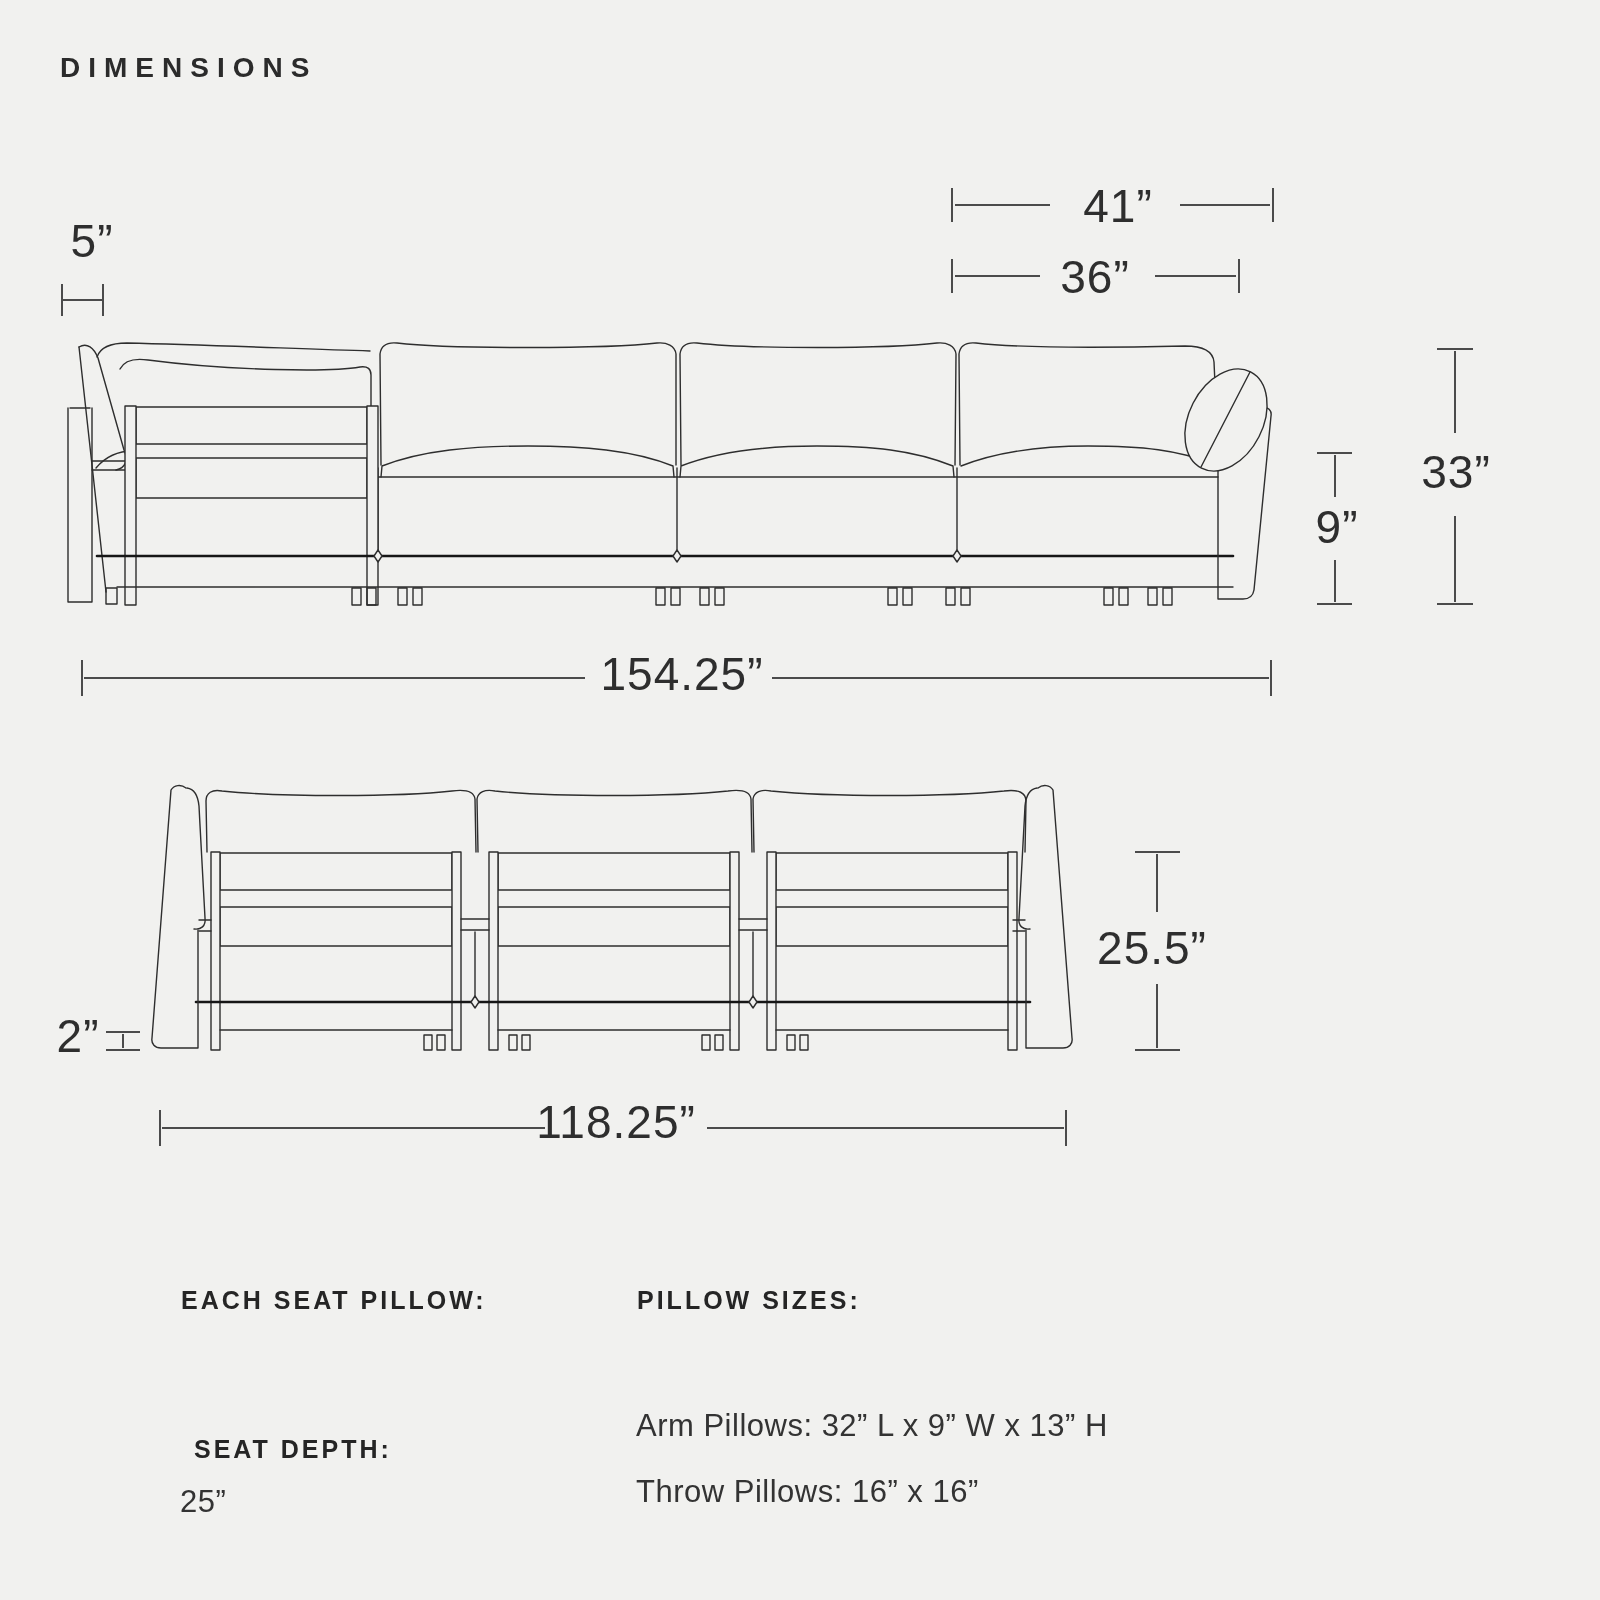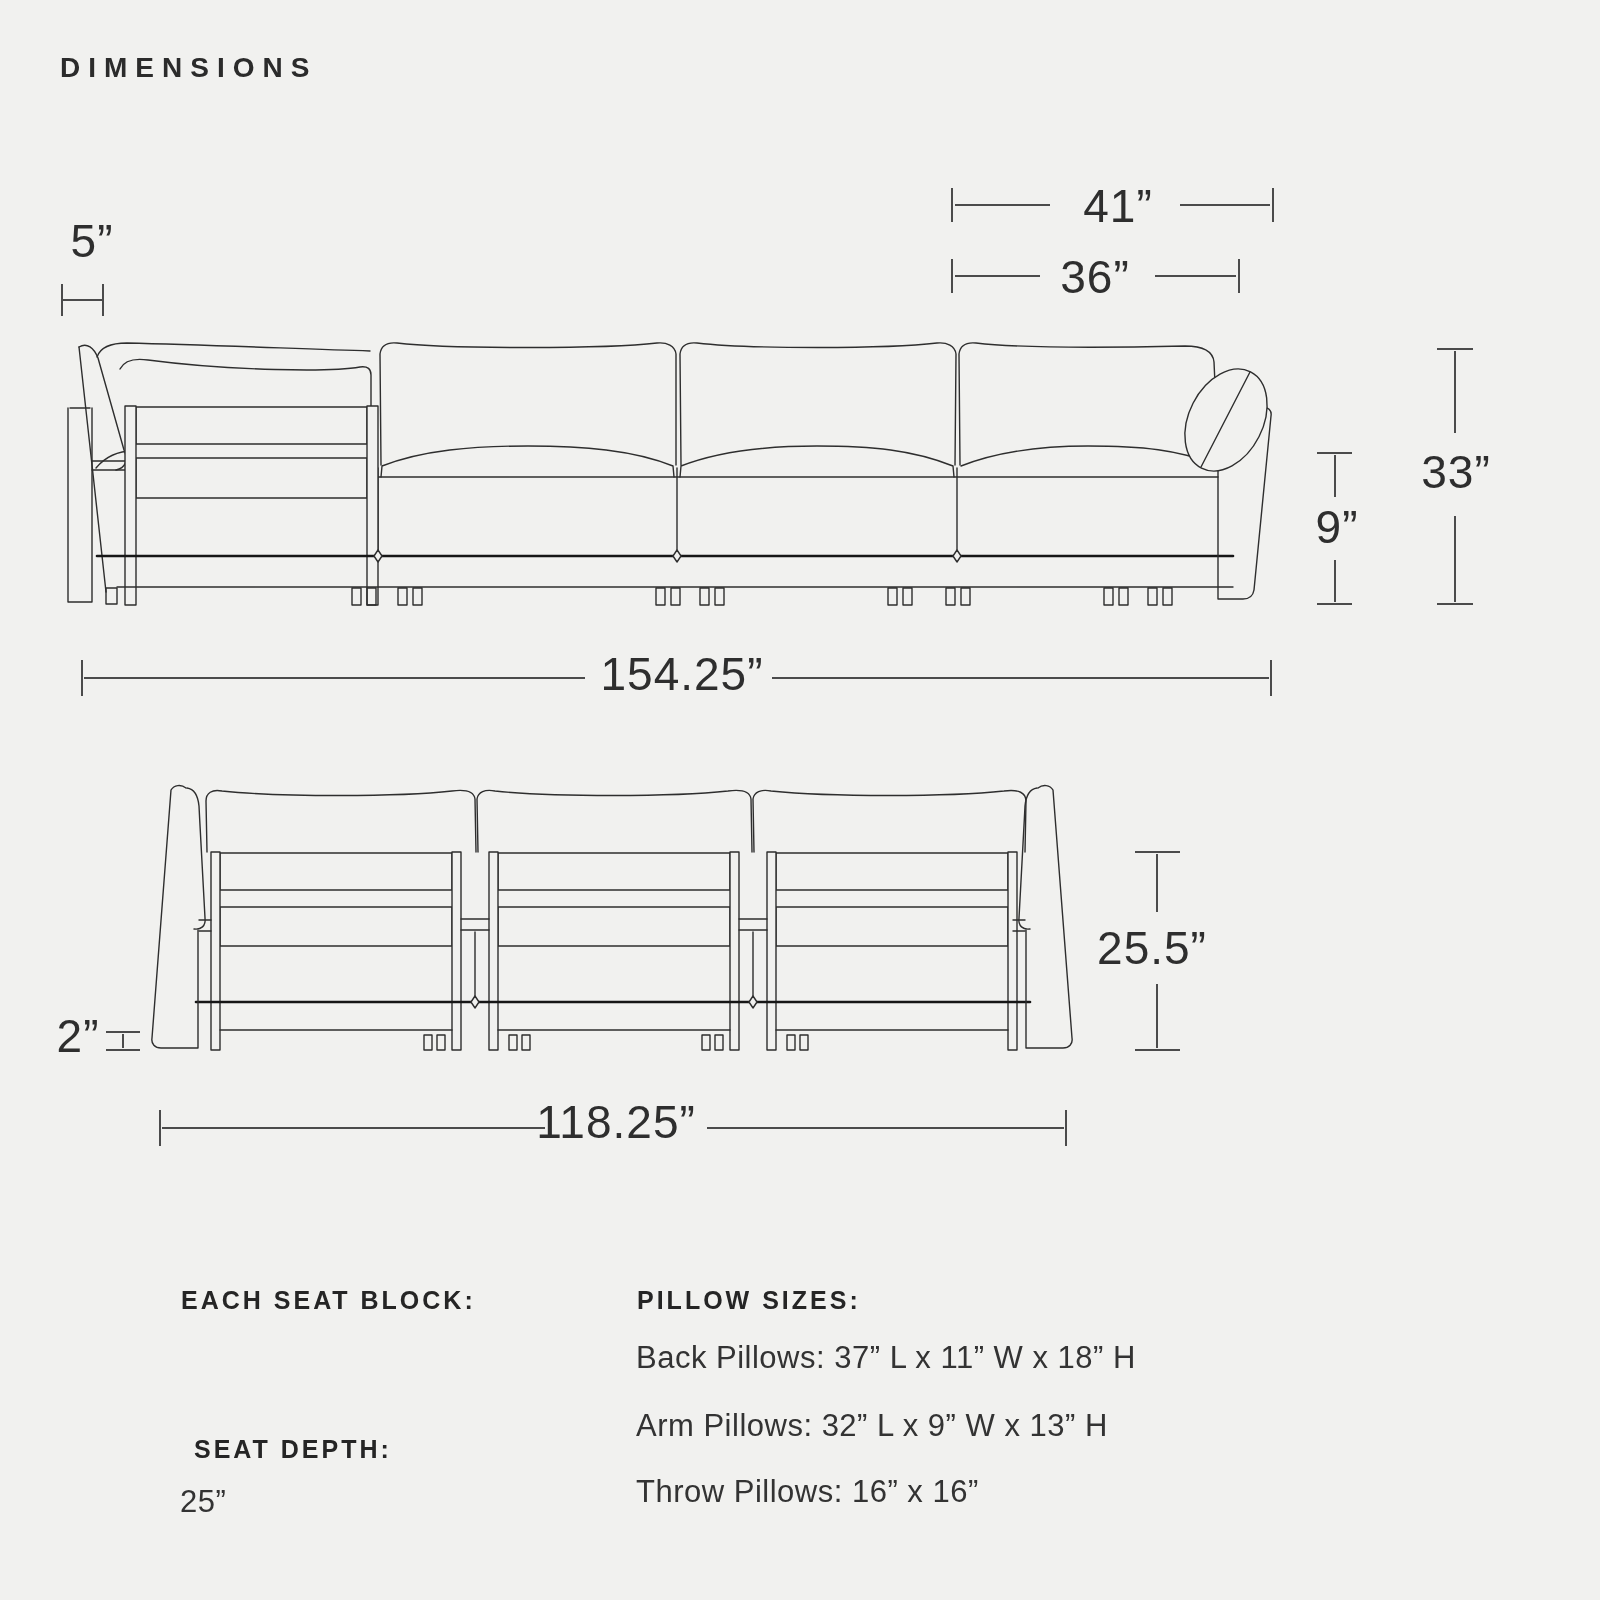--- a/index.html
+++ b/index.html
@@ -203,22 +203,21 @@
   <div class="dim" style="left:92px;top:241px;">5”</div>
   <div class="dim" style="left:1118px;top:206px;">41”</div>
   <div class="dim" style="left:1095px;top:277px;">36”</div>
   <div class="dim" style="left:1456px;top:472px;">33”</div>
   <div class="dim" style="left:1337px;top:527px;">9”</div>
   <div class="dim" style="left:682px;top:674px;">154.25”</div>
   <div class="dim" style="left:1152px;top:948px;">25.5”</div>
   <div class="dim" style="left:78px;top:1036px;">2”</div>
   <div class="dim" style="left:616px;top:1122px;text-align:right;">118.25”</div>
 
-  <div class="spec-h" style="left:181px;top:1286px;">EACH SEAT BLOCK:</div>
+  <div class="spec-h" style="left:181px;top:1286px;">EACH SEAT PILLOW:</div>
   <div class="spec-h" style="left:194px;top:1435px;">SEAT DEPTH:</div>
   <div class="spec-v" style="left:180px;top:1484px;">25”</div>
 
   <div class="spec-h" style="left:637px;top:1286px;">PILLOW SIZES:</div>
-  <div class="spec-v" style="left:636px;top:1340px;">Back Pillows: 37” L x 11” W x 18” H</div>
   <div class="spec-v" style="left:636px;top:1408px;">Arm Pillows: 32” L x 9” W x 13” H</div>
   <div class="spec-v" style="left:636px;top:1474px;">Throw Pillows: 16” x 16”</div>
 
 </div>
 
 </body></html>

